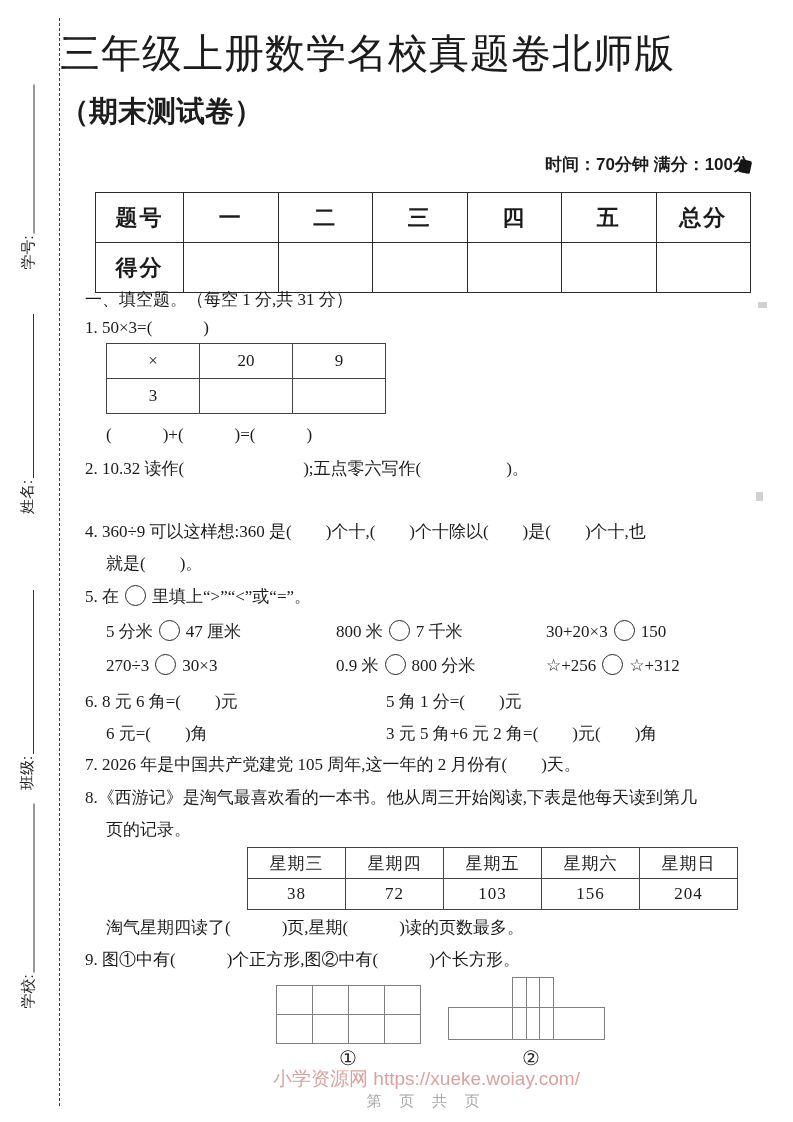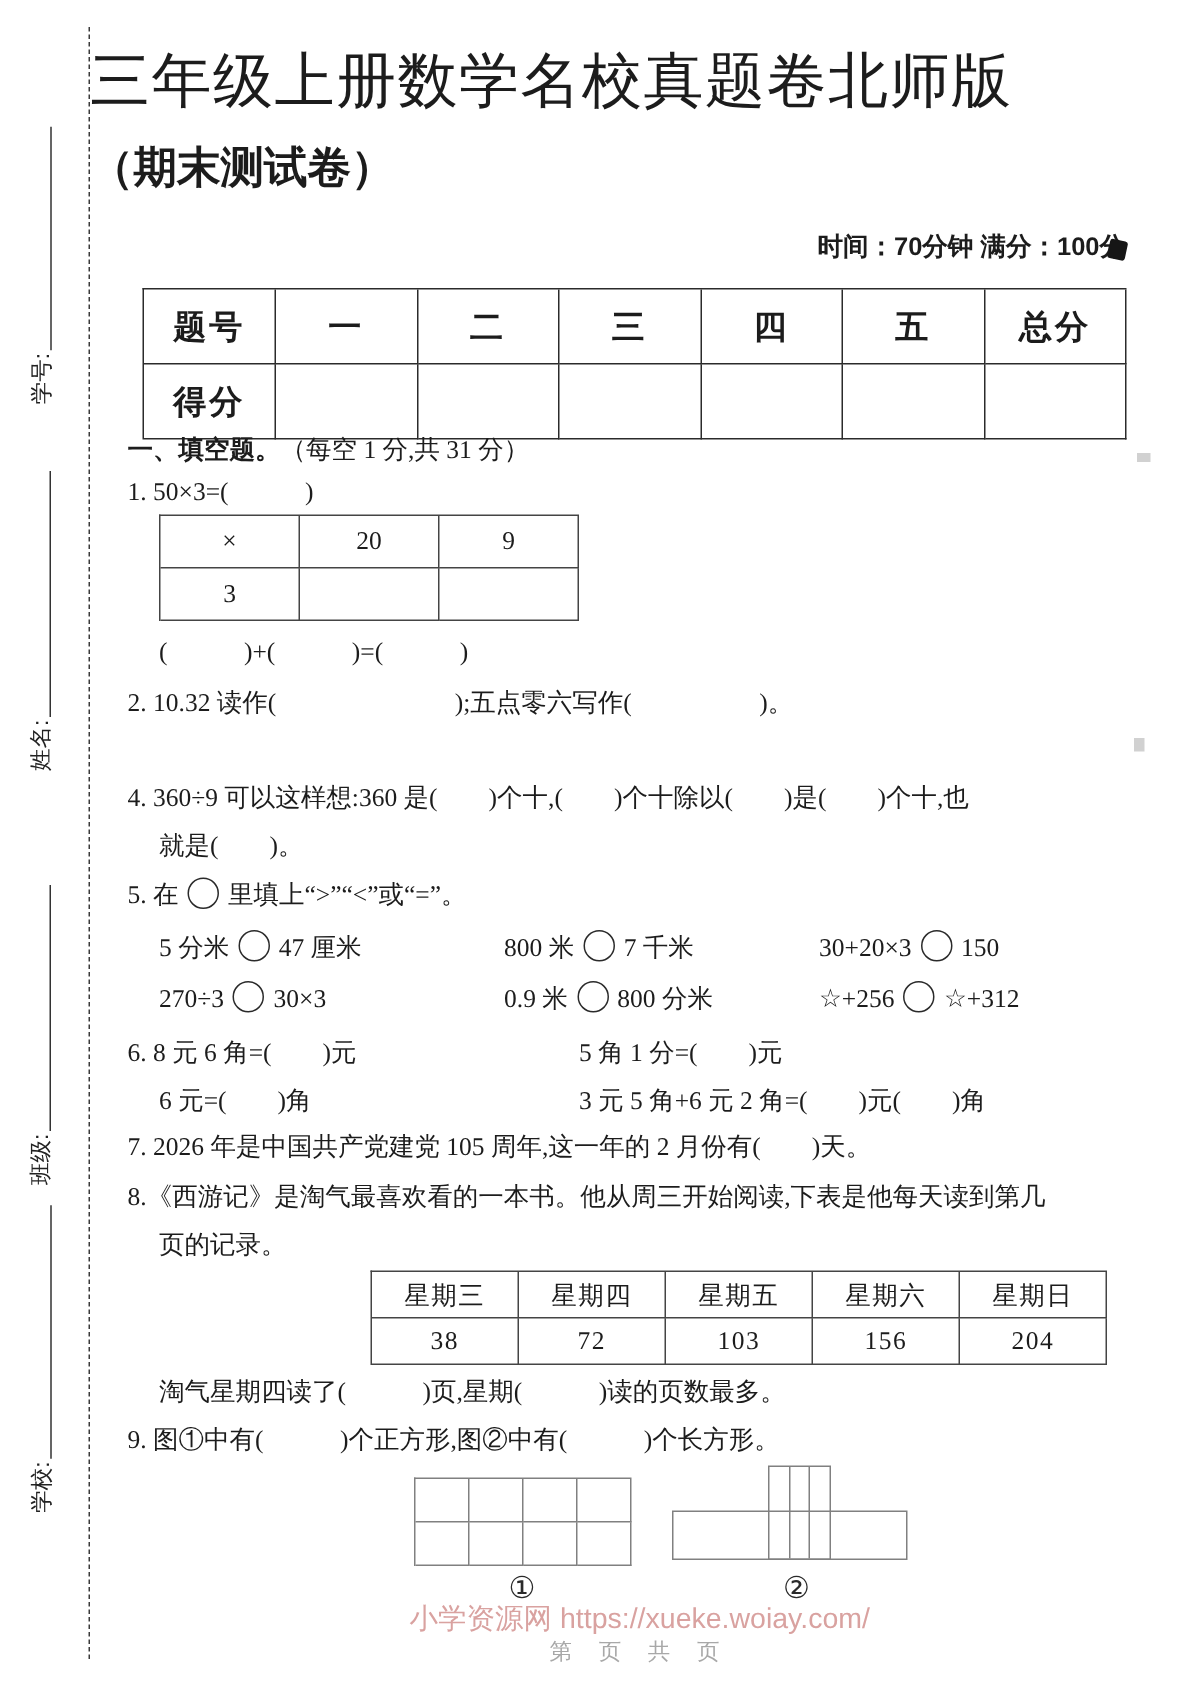--- a/index.html
+++ b/index.html
@@ -24,21 +24,21 @@
   
   .score-table{position:absolute;left:95px;top:192px;width:655px;display:grid;
                grid-template-columns:88px repeat(6,1fr);grid-auto-rows:50px;
                border-top:1.7px solid #2b2b2b;border-left:1.7px solid #2b2b2b;}
   .score-table .cell{border-right:1.7px solid #2b2b2b;border-bottom:1.7px solid #2b2b2b;
                display:flex;align-items:center;justify-content:center;
                font-size:22px;font-weight:bold;letter-spacing:2px;}
 
   
   .q-line{position:absolute;font-size:17px;white-space:pre;color:#1c1c1c;}
-  .bold-sans{font-weight:bold;font-family:"Liberation Sans","DejaVu Sans",sans-serif;}
+  .bold-sans{font-weight:normal;font-family:"Liberation Sans","DejaVu Sans",sans-serif;}
 
   
   .q1-table{position:absolute;left:106px;top:343px;display:grid;grid-template-columns:repeat(3,93px);
             grid-auto-rows:35px;border-top:1.3px solid #444;border-left:1.3px solid #444;}
   .q1-table .cell{border-right:1.3px solid #444;border-bottom:1.3px solid #444;
             display:flex;align-items:center;justify-content:center;font-size:17px;}
 
   
   .cmp-circle{display:inline-block;width:19px;height:19px;border:1.4px solid #2a2a2a;border-radius:50%;
               vertical-align:-4px;margin:0 6px;}

